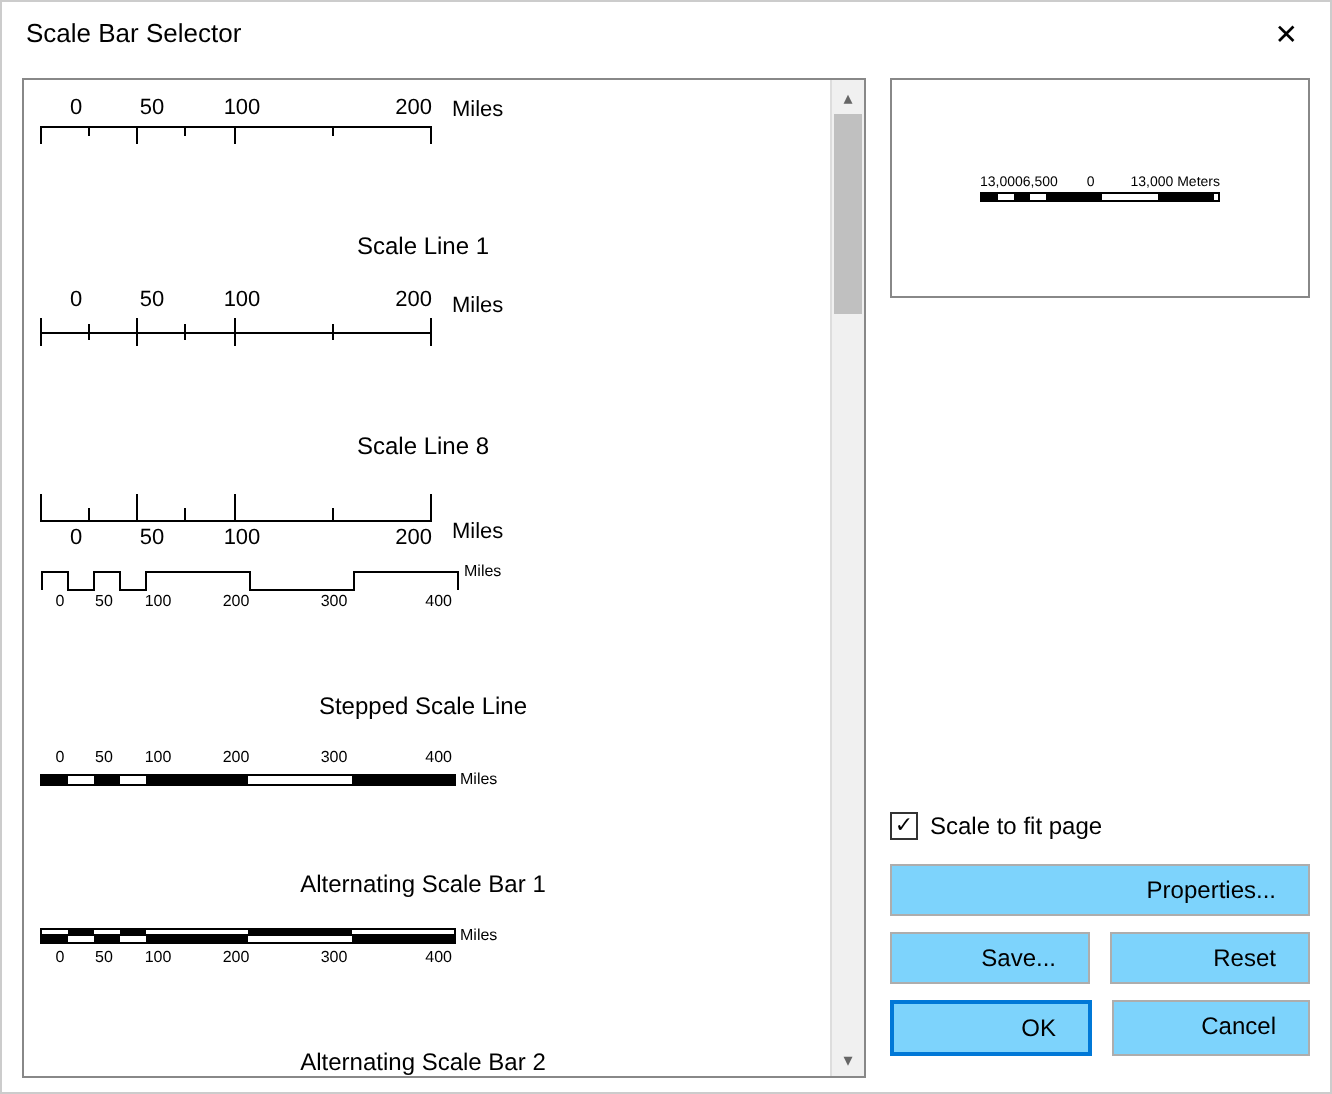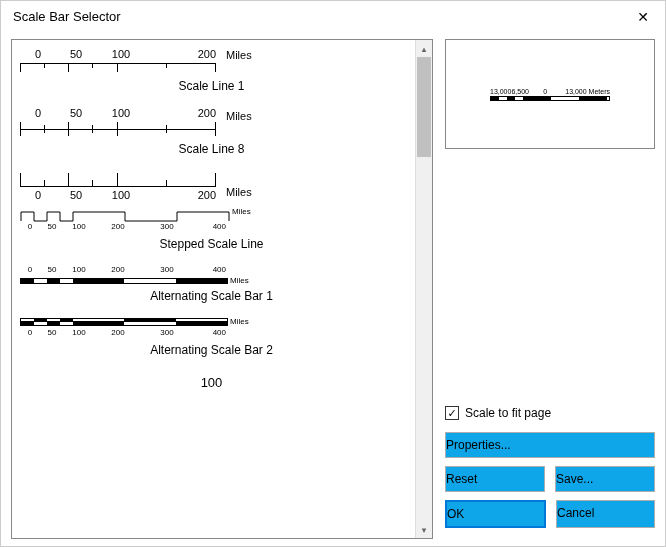--- a/index.html
+++ b/index.html
@@ -6,21 +6,21 @@
 body { width: 666px; height: 547px; background: #fff; border: 1px solid #ccc; display: flex; flex-direction: column; overflow: hidden; }
 .titlebar { display: flex; justify-content: space-between; align-items: flex-start; padding: 8px 12px; font-size: 13px; color: #000; }
 .close { font-size: 14px; font-weight: 300; cursor: pointer; padding: 0 4px; }
 .content { flex: 1; display: flex; padding: 6px 10px 10px 10px; gap: 12px; min-height: 0; }
 .listwrap { flex: 1; border: 1px solid #888; display: flex; min-height: 0; height: 500px; }
 .list { flex: 1; overflow: hidden; padding: 8px 8px 8px 4px; }
 .vscroll { width: 17px; background: #f0f0f0; border-left: 1px solid #ddd; position: relative; }
 .scroll-btn { height: 17px; display: flex; align-items: center; justify-content: center; font-size: 9px; color: #666; }
 .thumb { position: absolute; top: 17px; left: 1px; right: 1px; height: 100px; background: #c0c0c0; }
 .item { padding-bottom: 6px; }
-.item-caption { text-align: center; font-size: 12px; padding: 4px 0 8px 0; }
+.item-caption { text-align: center; font-size: 12px; padding: 4px 0 8px 0; margin-top: 37px; }
 .sl { padding-left: 4px; }
 .sl-labels { display: flex; font-size: 11px; }
 .sl-labels span { text-align: center; }
 .sl-unit { font-size: 11px; padding-left: 6px; }
 .sl-line { position: relative; height: 12px; margin-top: 3px; }
 .sl-base { position: absolute; top: 0; left: 0; height: 1px; background: #000; }
 .sl-tick { position: absolute; top: 0; width: 1px; background: #000; }
 .alt-bar { height: 6px; display: flex; border: 1px solid #000; }
 .alt-bar div { height: 100%; }
 .alt-nums { display: flex; font-size: 8px; margin-bottom: 2px; }
@@ -30,21 +30,21 @@
 .step-line { position: relative; height: 14px; }
 .right { width: 210px; display: flex; flex-direction: column; }
 .preview-label { font-size: 12px; padding-bottom: 4px; }
 .preview-box { border: 1px solid #888; height: 110px; padding: 20px 10px; display: flex; flex-direction: column; align-items: center; justify-content: center; }
 .preview-nums { font-size: 7px; display: flex; width: 120px; margin-bottom: 1px; }
 .preview-bar { width: 120px; height: 5px; border: 1px solid #000; display: flex; }
 .preview-bar div { height: 100%; }
 .spacer { flex: 1; }
 .checkbox-row { display: flex; align-items: center; gap: 6px; font-size: 12px; margin-bottom: 12px; }
 .chk { width: 14px; height: 14px; border: 1px solid #333; display: flex; align-items: center; justify-content: center; font-size: 11px; line-height: 1; }
-.btn { background: #0ea5e9; border: 1px solid #adadad; font-size: 12px; padding: 5px 0; text-align: left; cursor: pointer; }
+.btn { background: #7dd3fc; border: 1px solid #adadad; font-size: 12px; padding: 5px 16px; text-align: right; cursor: pointer; }
 .btn-full { width: 100%; margin-bottom: 8px; }
 .dropdown { position: relative; }
 .dropdown::after { content: "▾"; position: absolute; right: 8px; top: 50%; transform: translateY(-50%); font-size: 9px; }
 .btn-row { display: flex; gap: 10px; margin-bottom: 8px; }
 .btn-row .btn { flex: 1; }
 .btn-ok { border: 2px solid #0078d7; }
 </style>
 </head>
 <body>
 
@@ -254,21 +254,21 @@
 
     <div class="spacer"></div>
 
     <div class="checkbox-row">
       <div class="chk">✓</div>
       <span>Scale to fit page</span>
     </div>
 
     <div class="btn btn-full">Properties...</div>
     <div class="btn-row">
+      <div class="btn">Save...</div>
       <div class="btn">Reset</div>
-      <div class="btn">Save...</div>
     </div>
     <div class="btn-row">
       <div class="btn btn-ok">OK</div>
       <div class="btn">Cancel</div>
     </div>
   </div>
 </div>
 
 </body></html>

